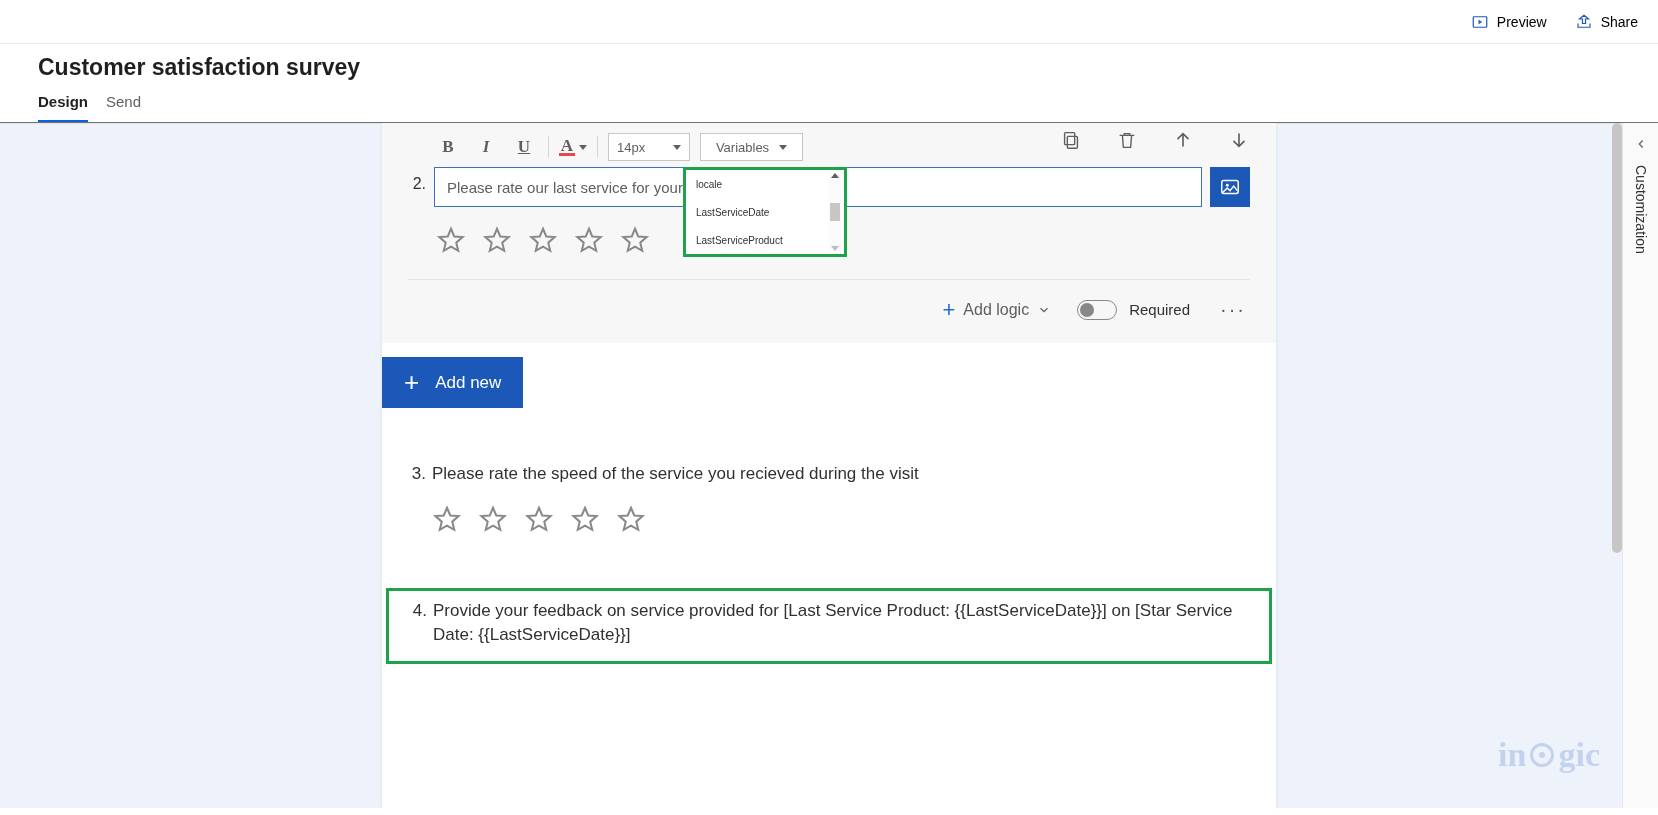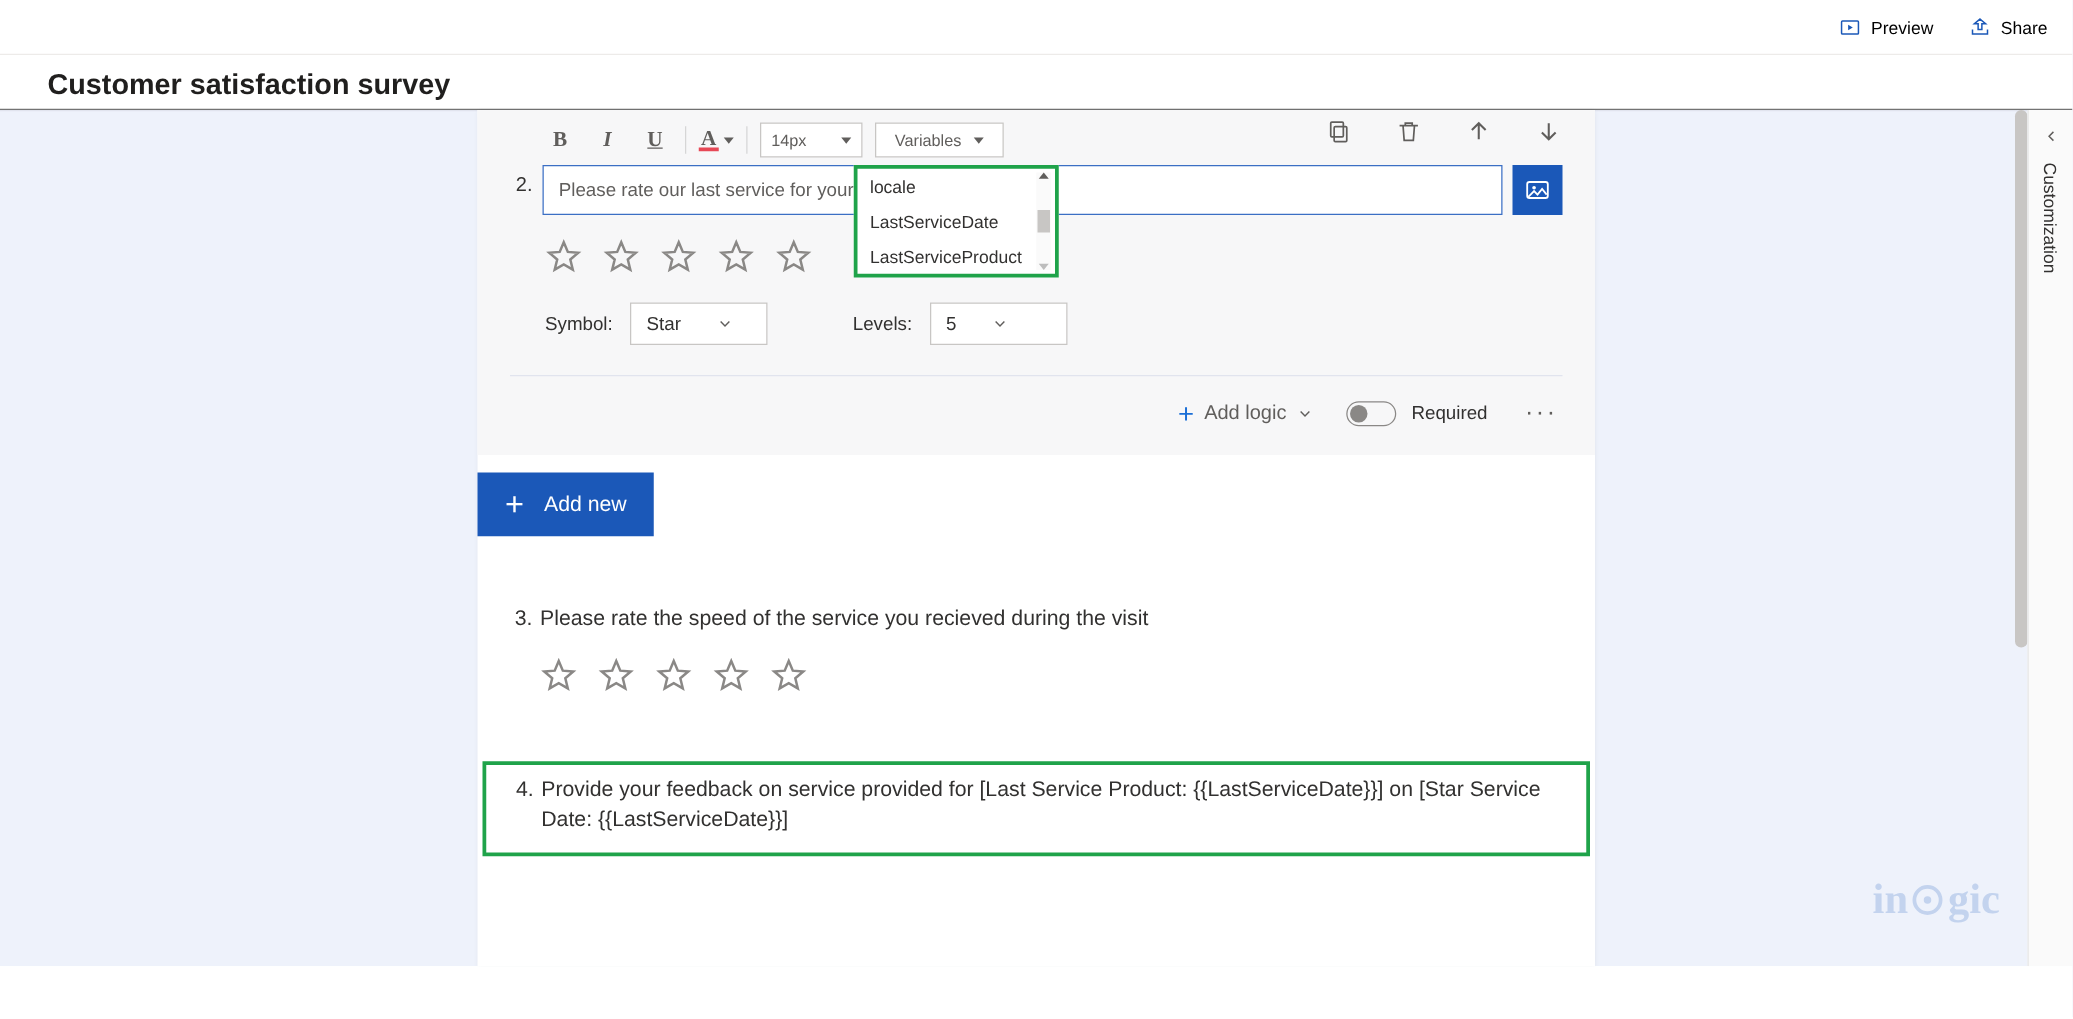--- a/index.html
+++ b/index.html
@@ -47,21 +47,21 @@
   .add-new{margin:14px 0 0 0;display:inline-flex;align-items:center;gap:16px;background:#1b58b8;color:#fff;font-size:17px;padding:10px 22px;cursor:pointer;}
   .add-new .plus{font-size:26px;font-weight:300;}
   .q-block{padding:0 26px;margin-top:54px;}
   .q-text{display:flex;gap:6px;font-size:17px;line-height:24px;color:#323130;}
   .q-text .num{width:18px;text-align:right;}
   .q-body{flex:1;}
   .stars2{display:flex;gap:16px;margin:18px 0 0 24px;}
   .green-box{border:3px solid #1fa34a;}
   .q4-wrap{margin:54px 4px 0 4px;padding:8px 20px 14px 20px;}
   .var-popup{position:absolute;left:249px;top:34px;width:164px;border:3px solid #1fa34a;background:#fff;z-index:5;}
-  .var-row{height:28px;display:flex;align-items:center;padding:0 10px;font-size:14px;color:#323130;cursor:pointer;}
+  .var-row{height:28px;display:flex;align-items:center;padding:0 10px;font-size:10px;color:#323130;cursor:pointer;}
   .var-scroll{position:absolute;right:3px;top:3px;bottom:3px;width:12px;background:#fafafa;display:flex;flex-direction:column;align-items:center;justify-content:space-between;}
   .sb-arrow{width:0;height:0;border-left:4px solid transparent;border-right:4px solid transparent;}
   .sb-arrow.up{border-bottom:5px solid #605e5c;}
   .sb-arrow.dn{border-top:5px solid #bdbdbd;}
   .sb-thumb{width:10px;height:18px;background:#c8c6c4;}
   .side-tab{position:absolute;right:0;top:0;width:36px;height:100%;background:#fafafa;border-left:1px solid #e6e6e6;display:flex;flex-direction:column;align-items:center;padding-top:14px;gap:14px;}
   .side-tab .chev{transform:rotate(180deg);width:14px;height:14px;color:#605e5c;cursor:pointer;}
   .side-tab .vtext{writing-mode:vertical-rl;font-size:14px;color:#323130;}
   .page-scroll{position:absolute;right:36px;top:0;width:10px;height:430px;background:#c8c6c4;border-radius:5px;}
   .watermark{position:absolute;right:58px;bottom:34px;font-size:34px;font-weight:600;color:#c3d3ee;font-family:Liberation Serif, serif;display:flex;align-items:center;gap:2px;}
@@ -84,20 +84,24 @@
     <svg viewBox="0 0 24 24" fill="none" stroke="#1b58b8" stroke-width="1.6">
         <path d="M12 3l6 5h-4v6h-4V8H6l6-5z"></path>
         <path d="M4 14v5h16v-5"></path>
       </svg>
     <span>Share</span>
   </div>
 </div>
 
 <div class="header">
   <div class="title">Customer satisfaction survey</div>
+  <div class="tabs">
+    <div class="tab active">Design</div>
+    <div class="tab">Send</div>
+  </div>
 </div>
 
 <div class="workspace">
   <div class="canvas-bg"></div>
 
   <div class="canvas">
 
     <div class="q-card">
 
       <div class="actions">
@@ -178,37 +182,20 @@
             <path d="M12 3l2.6 6.2 6.7.5-5.1 4.4 1.6 6.5L12 17.3 6.2 20.6l1.6-6.5L2.7 9.7l6.7-.5L12 3z"></path>
           </svg>
         <svg viewBox="0 0 24 24" fill="none" stroke="#8a8886" stroke-width="1.6">
             <path d="M12 3l2.6 6.2 6.7.5-5.1 4.4 1.6 6.5L12 17.3 6.2 20.6l1.6-6.5L2.7 9.7l6.7-.5L12 3z"></path>
           </svg>
         <svg viewBox="0 0 24 24" fill="none" stroke="#8a8886" stroke-width="1.6">
             <path d="M12 3l2.6 6.2 6.7.5-5.1 4.4 1.6 6.5L12 17.3 6.2 20.6l1.6-6.5L2.7 9.7l6.7-.5L12 3z"></path>
           </svg>
       </div>
 
-      <div class="controls">
-        <span class="ctrl-label">Symbol:</span>
-        <div class="select">
-          <span>Star</span>
-          <svg class="chev" viewBox="0 0 24 24" fill="none" stroke="#605e5c" stroke-width="2">
-              <path d="M6 9l6 6 6-6"></path>
-            </svg>
-        </div>
-        <span style="width:40px;"></span>
-        <span class="ctrl-label">Levels:</span>
-        <div class="select">
-          <span>5</span>
-          <svg class="chev" viewBox="0 0 24 24" fill="none" stroke="#605e5c" stroke-width="2">
-              <path d="M6 9l6 6 6-6"></path>
-            </svg>
-        </div>
-      </div>
 
       <div class="footer-row">
         <div class="add-logic">
           <span class="plus-blue">+</span>
           <span>Add logic</span>
           <svg class="chev" style="width:14px;height:14px;" viewBox="0 0 24 24" fill="none" stroke="#605e5c" stroke-width="2">
               <path d="M6 9l6 6 6-6"></path>
             </svg>
         </div>
         <div style="display:flex;align-items:center;gap:12px;">

